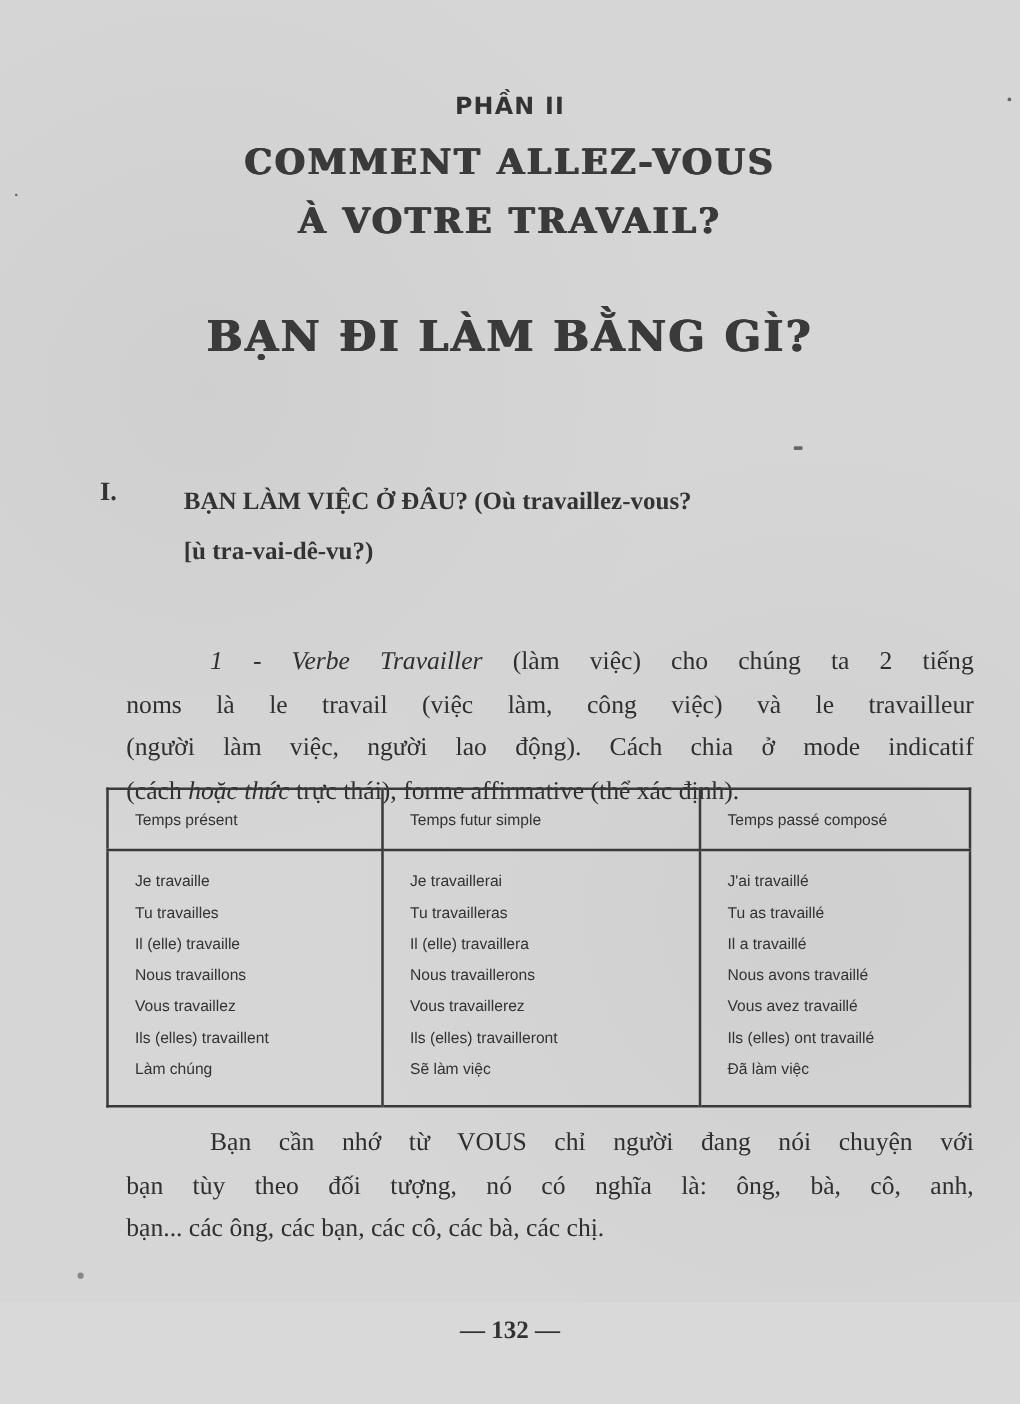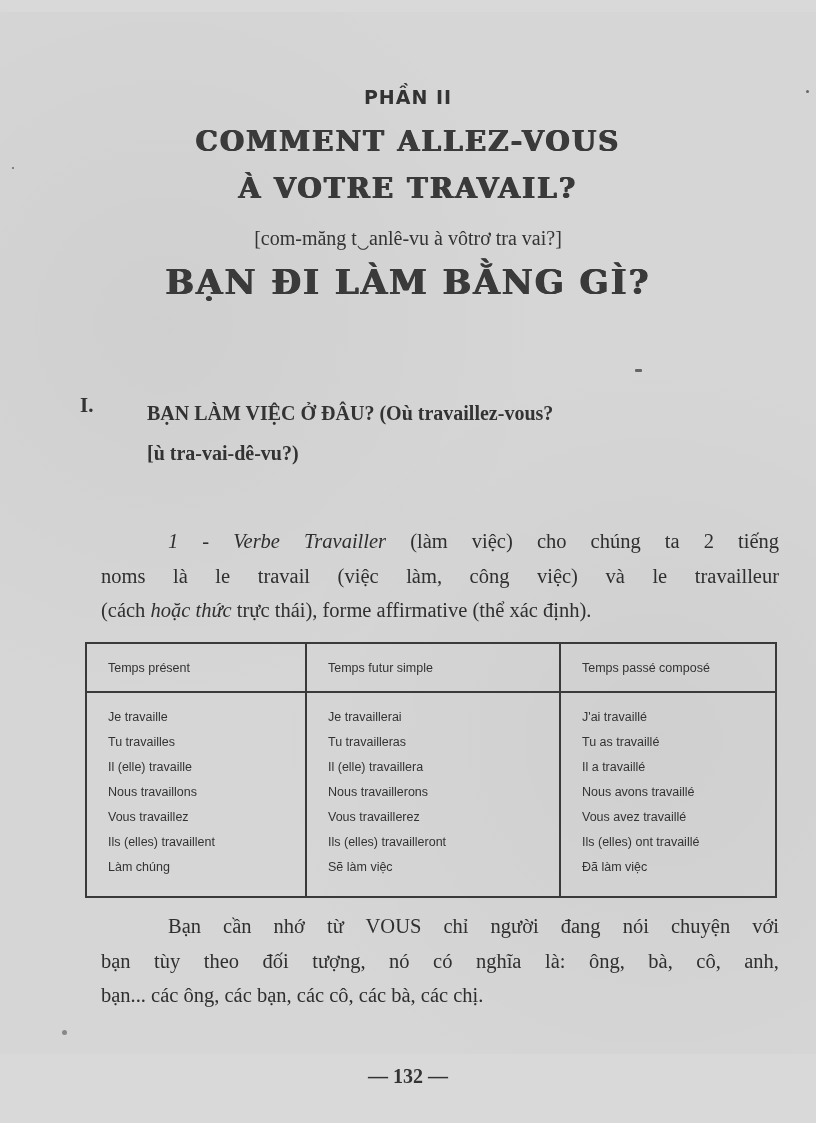--- a/index.html
+++ b/index.html
@@ -4,21 +4,21 @@
 <style>
   html, body { margin: 0; padding: 0; }
   body {
     width: 816px; height: 1123px; overflow: hidden;
     background: #d9d9d9;
     position: relative;
     font-family: "DejaVu Serif", "Liberation Serif", serif;
     color: #2a2a2a;
   }
   .page {
-    position: absolute; left: 0; top: 12px; width: 816px; height: 1042px;
+    position: absolute; left: 0; top: 0; width: 816px; height: 1042px;
     background:
       radial-gradient(circle at 20% 30%, rgba(0,0,0,0.03) 0, transparent 40%),
       radial-gradient(circle at 80% 70%, rgba(0,0,0,0.03) 0, transparent 40%),
       #d6d6d6;
   }
   .part-label {
     position: absolute; top: 74px; left: 0; width: 816px; text-align: center;
     font-family: "DejaVu Sans", "Liberation Sans", sans-serif;
     font-weight: bold; font-size: 19px; letter-spacing: 1px; color: #333;
   }
@@ -88,32 +88,32 @@
 <div class="page">
 
   <div class="speck" style="left:806px;top:78px;width:3px;height:3px;"></div>
   <div class="speck" style="left:635px;top:357px;width:7px;height:3px;border-radius:1px;"></div>
   <div class="speck" style="left:62px;top:1018px;width:5px;height:5px;background:#888;"></div>
   <div class="speck" style="left:12px;top:155px;width:2px;height:2px;"></div>
 
   <div class="part-label">PHẦN II</div>
   <div class="title-fr title-1">COMMENT ALLEZ-VOUS</div>
   <div class="title-fr title-2">À VOTRE TRAVAIL?</div>
-  <div class="pron">[com-măng t‿anlê-vu à vôtrơ tra vai?]</div>
   <div class="title-vn">BẠN ĐI LÀM BẰNG GÌ?</div>
 
   <div class="sec-num">I.</div>
   <div class="sec-title">
     <div>BẠN LÀM VIỆC Ở ĐÂU? (Où travaillez-vous?</div>
     <div>[ù tra-vai-dê-vu?)</div>
   </div>
 
   <div class="para p1">
     <span class="line indent"><i>1 - </i><i>Verbe Travailler</i><span> (làm việc) cho chúng ta 2 tiếng</span></span>
     <span class="line">noms là le travail (việc làm, công việc) và le travailleur</span>
+    <span class="line">(người làm việc, người lao động). Cách chia ở mode indicatif</span>
     <span class="line last"><span>(cách </span><i>hoặc thức</i><span> trực thái), forme affirmative (thể xác định).</span></span>
   </div>
 
   <table class="conj">
     <thead>
       <tr>
         <th style="width:196px">Temps présent</th>
         <th style="width:230px">Temps futur simple</th>
         <th>Temps passé composé</th>
       </tr>

